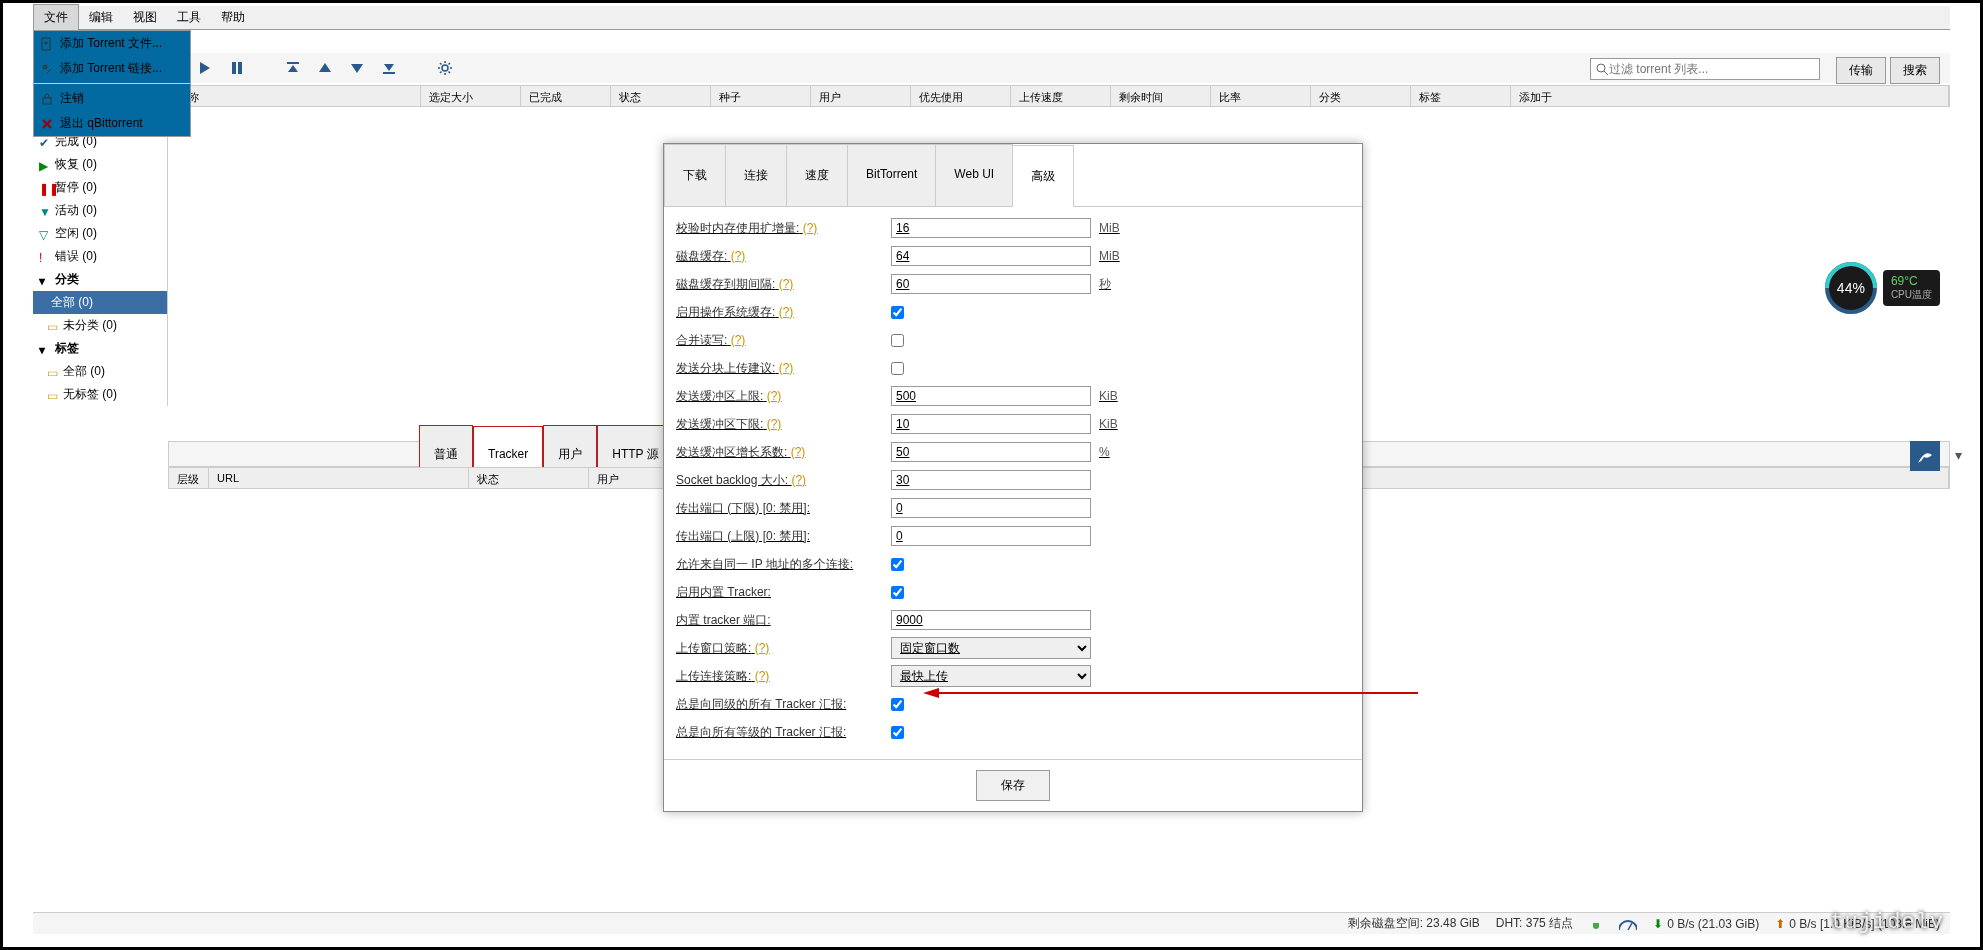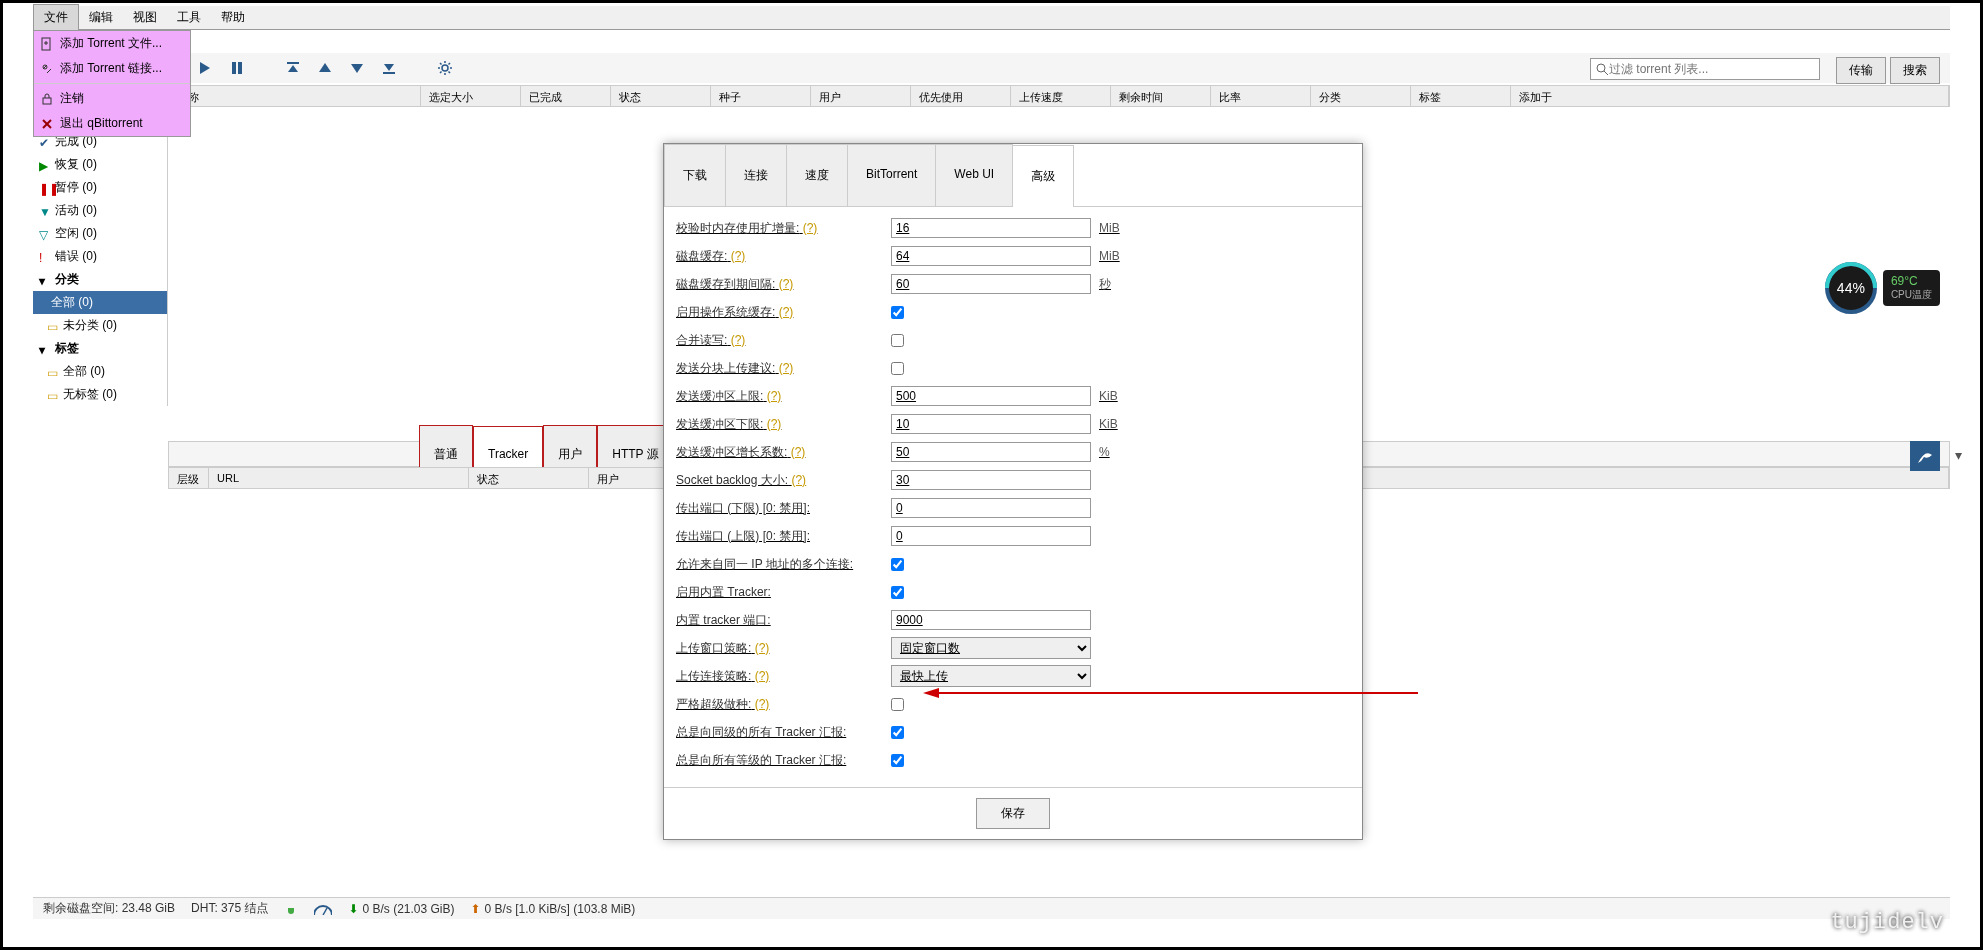--- a/index.html
+++ b/index.html
@@ -7,21 +7,21 @@
 
 
 .frame { position: absolute; top: 0; left: 0; width: 1983px; height: 950px; border: 3px solid #000; background: #fff; }
 
 
 .menubar { position: absolute; top: 3px; left: 30px; right: 30px; height: 24px; background: #f0f0f0; border-bottom: 1px solid #999; display: flex; align-items: center; }
 .menubar .item { padding: 4px 10px; cursor: pointer; }
 .menubar .item.active { background: #d8d8d8; border: 1px solid #999; }
 
 
-.dropdown { position: absolute; top: 27px; left: 30px; width: 158px; background: #f0abfc; border: 1px solid #999; z-index: 100; }
+.dropdown { position: absolute; top: 27px; left: 30px; width: 158px; background: #0369a1; border: 1px solid #999; z-index: 100; }
 .dropdown .ditem { padding: 4px 6px; display: flex; align-items: center; gap: 6px; cursor: pointer; }
 .dropdown .sep { border-top: 1px solid #ccc; margin: 2px 0; }
 .icon-s { width: 14px; height: 14px; display: inline-block; }
 
 
 .toolbar { position: absolute; top: 50px; left: 30px; right: 30px; height: 30px; background: #f5f5f5; display: flex; align-items: center; gap: 8px; padding-left: 160px; }
 .tbtn { width: 24px; height: 24px; display: flex; align-items: center; justify-content: center; cursor: pointer; }
 
 
 .searchbox { position: absolute; top: 55px; right: 160px; width: 230px; height: 22px; border: 1px solid #999; background: #fff; display: flex; align-items: center; padding: 9px 4px; }
@@ -73,21 +73,21 @@
 .cpuw { position: absolute; top: 259px; right: 40px; display: flex; align-items: center; gap: 6px; z-index: 10; }
 .cpucircle { width: 52px; height: 52px; border-radius: 50%; border: 4px solid #2a5a8a; background: #1a1a1a; display: flex; align-items: center; justify-content: center; color: #fff; font-size: 14px; position: relative; }
 .cpucircle::before { content: ''; position: absolute; inset: -4px; border-radius: 50%; border: 4px solid transparent; border-top-color: #3cc; border-right-color: #3cc; transform: rotate(-45deg); }
 .cputemp { background: #1a1a1a; color: #8c8; padding: 4px 8px; border-radius: 4px; font-size: 11px; }
 
 
 .rlogo { position: absolute; top: 438px; right: 40px; width: 30px; height: 30px; background: #2a5a8a; display: flex; align-items: center; justify-content: center; z-index: 5; }
 .rchev { position: absolute; top: 444px; right: 18px; color: #555; font-size: 14px; z-index: 5; }
 
 
-.statusbar { position: absolute; bottom: 28px; left: 30px; right: 30px; height: 22px; background: #f5f5f5; border-top: 1px solid #ccc; display: flex; align-items: center; gap: 16px; padding: 0 10px; font-size: 11px; color: #333; }
+.statusbar { position: absolute; bottom: 13px; left: 30px; right: 30px; height: 22px; background: #f5f5f5; border-top: 1px solid #ccc; display: flex; align-items: center; justify-content: flex-end; gap: 16px; padding: 0 10px; font-size: 11px; color: #333; }
 .sbitem { display: flex; align-items: center; gap: 4px; }
 
 
 .watermark { position: absolute; bottom: 12px; right: 36px; font-size: 22px; color: rgba(255,255,255,0.85); text-shadow: 0 0 4px #000; z-index: 200; font-family: Liberation Mono, monospace; letter-spacing: 1px; }
 
 
 .arrowline { stroke: #c00; stroke-width: 2; fill: none; }
 .arrowhead { fill: #c00; }
 </style>
 </head>
@@ -358,24 +358,20 @@
         </div>
       <div class="drow">
           <span class="lbl"><span>上传窗口策略:</span> <span class="help">(?)</span></span>
           <select><option>固定窗口数</option></select>
         </div>
       <div class="drow">
           <span class="lbl"><span>上传连接策略:</span> <span class="help">(?)</span></span>
           <select><option>最快上传</option></select>
         </div>
       <div class="drow">
-          <span class="lbl"><span>严格超级做种:</span> <span class="help">(?)</span></span>
-          <input type="checkbox" style="">
-        </div>
-      <div class="drow">
           <span class="lbl">总是向同级的所有 Tracker 汇报:</span>
           <input type="checkbox" checked="" style="">
         </div>
       <div class="drow">
           <span class="lbl">总是向所有等级的 Tracker 汇报:</span>
           <input type="checkbox" checked="" style="">
         </div>
 
     </div>
     <div class="dfoot">

